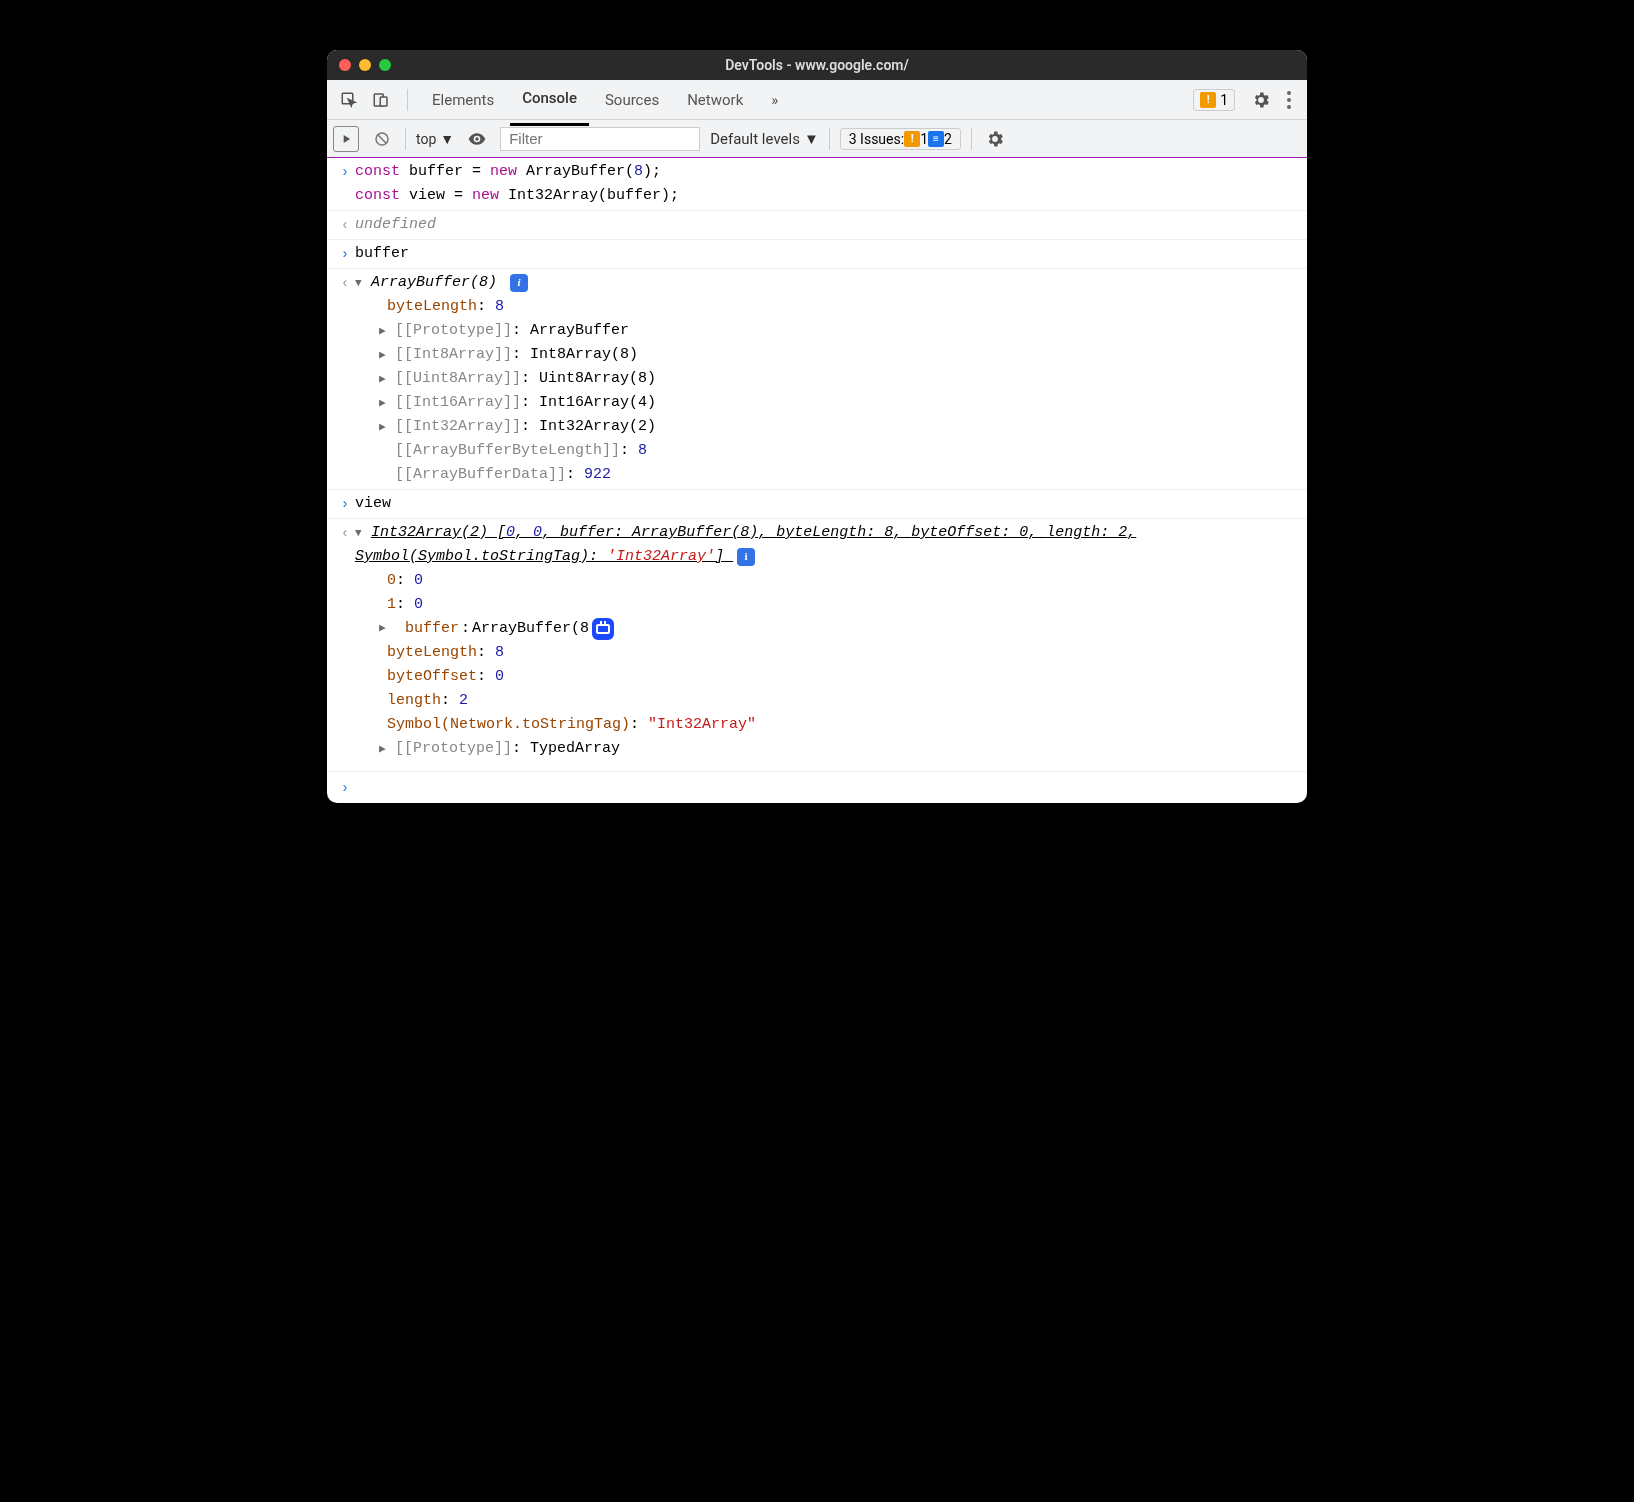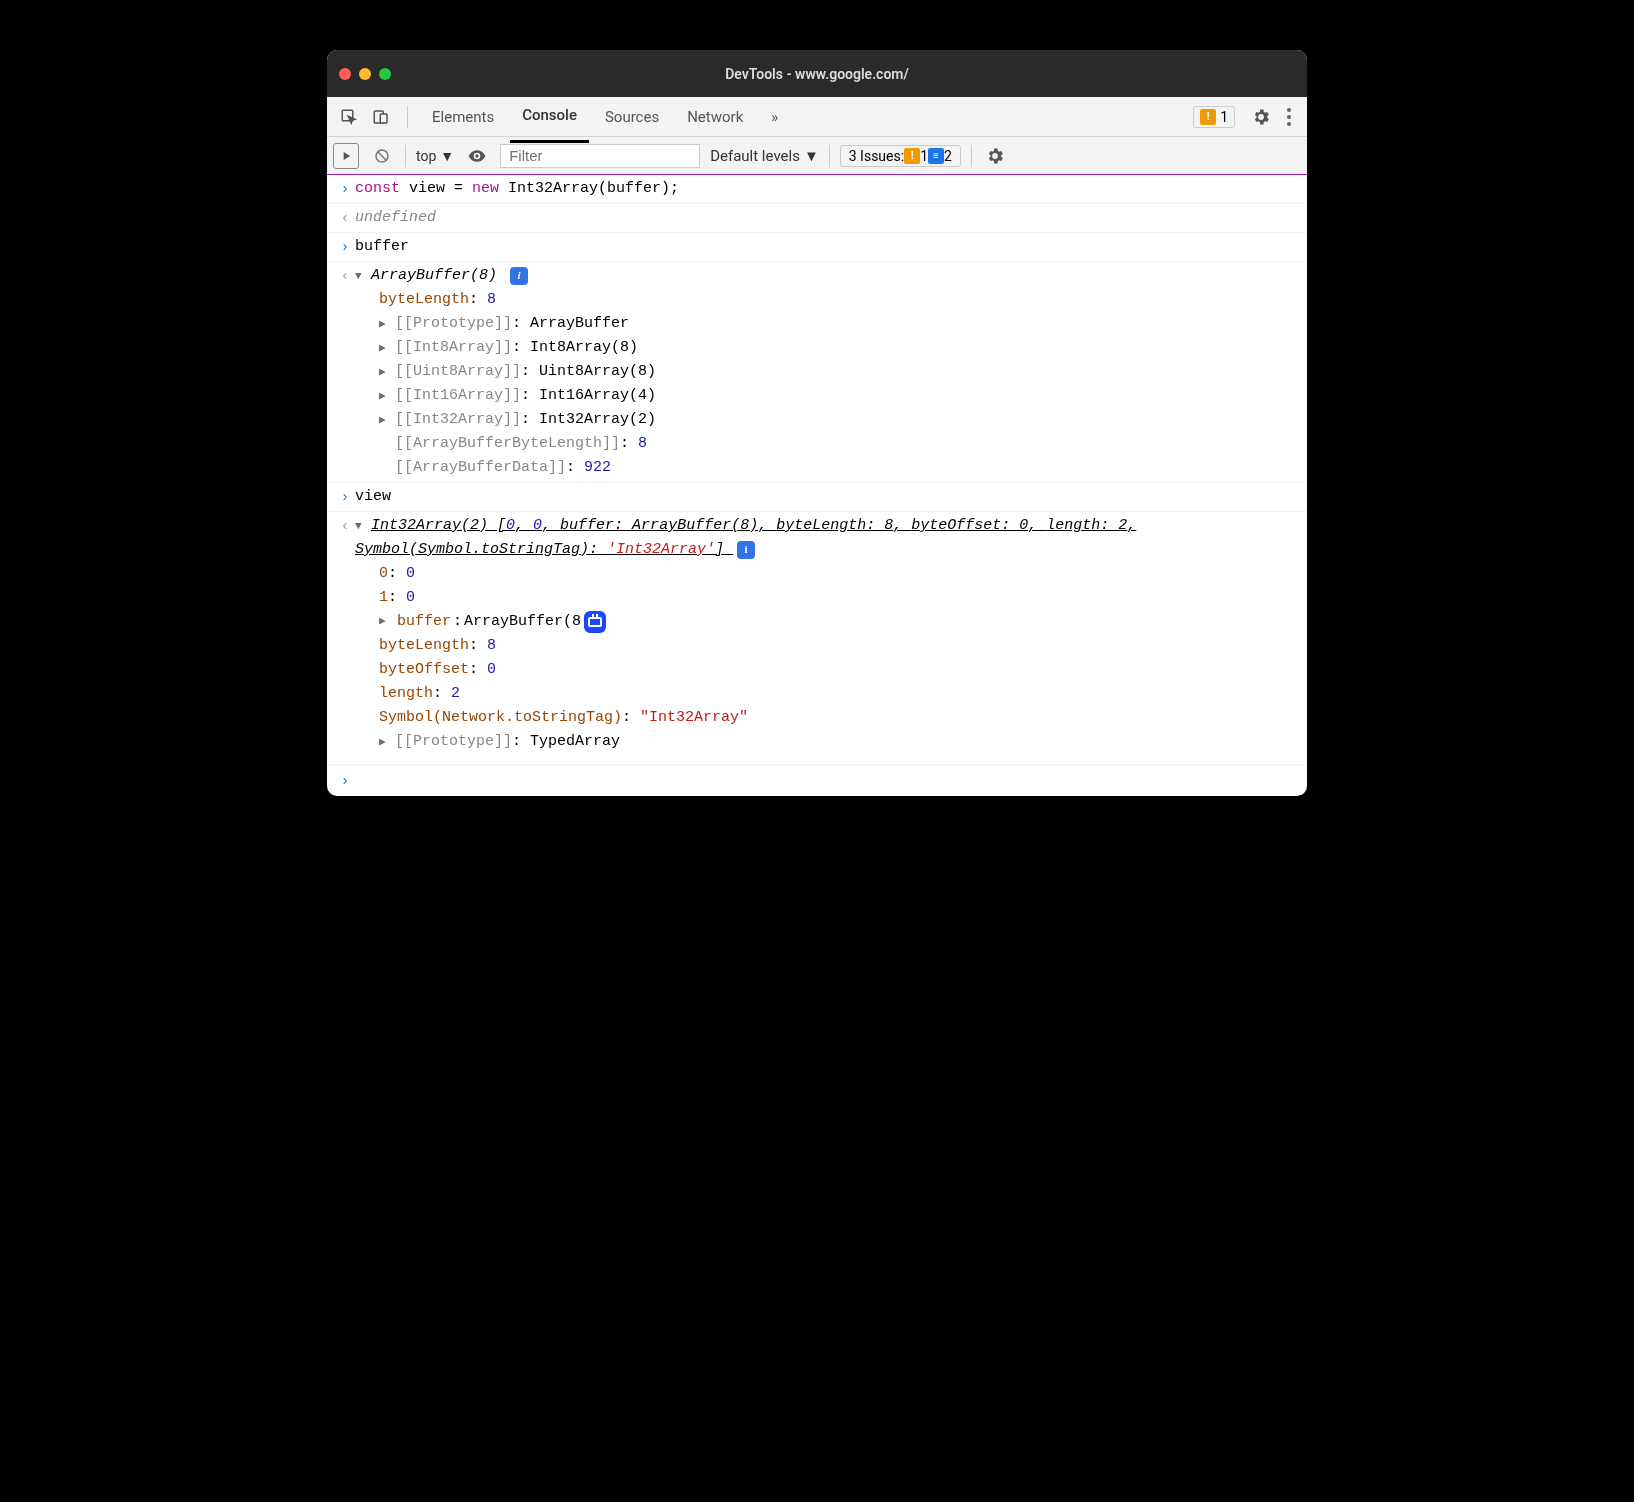--- a/index.html
+++ b/index.html
@@ -1,18 +1,18 @@
 <!DOCTYPE html>
 <html><head>
 <meta charset="utf-8">
 <style>
 * { box-sizing: border-box; margin: 0; padding: 0; }
 body { background: #000; font-family: -apple-system, BlinkMacSystemFont, "Segoe UI", Roboto, sans-serif; display: flex; align-items: flex-start; justify-content: center; padding: 50px 0 0 0; }
 .window { width: 980px; background: #fff; border-radius: 10px; overflow: hidden; box-shadow: 0 30px 60px rgba(0,0,0,0.5); }
-.titlebar { background: #2a2a2a; height: 47px; display: flex; align-items: center; padding: 0 12px; position: relative; }
+.titlebar { background: #2a2a2a; height: 30px; display: flex; align-items: center; padding: 0 12px; position: relative; }
 .traffic { display: flex; gap: 8px; }
 .tl { width: 12px; height: 12px; border-radius: 50%; }
 .tl.red { background: #ff5f57; }
 .tl.yellow { background: #febc2e; }
 .tl.green { background: #28c840; }
 .titlebar-text { position: absolute; left: 0; right: 0; text-align: center; color: #ddd; font-size: 14px; font-weight: 600; pointer-events: none; }
 .tabs { background: #f1f3f4; border-bottom: 1px solid #d4d4d4; display: flex; align-items: center; height: 40px; padding: 0 8px; gap: 4px; }
 .tabs .icon-btn { width: 28px; height: 28px; display: flex; align-items: center; justify-content: center; color: #555; cursor: pointer; }
 .tabs .divider { width: 1px; height: 22px; background: #ccc; margin: 0 8px; }
 .tab { padding: 0 12px; height: 52px; display: flex; align-items: center; color: #555; font-size: 15px; cursor: pointer; }
@@ -35,21 +35,21 @@
 .levels-select { display: flex; align-items: center; gap: 4px; font-size: 15px; color: #333; cursor: pointer; }
 .issues-summary { border: 1px solid #ccc; border-radius: 3px; padding: 2px 8px; display: flex; align-items: center; gap: 0; font-size: 14px; cursor: pointer; }
 .console { font-family: Menlo, Monaco, "Courier New", monospace; font-size: 15px; line-height: 1.6; }
 .row { display: flex; border-bottom: 1px solid #f0f0f0; padding: 2px 8px; }
 .gutter { width: 20px; flex-shrink: 0; color: #1a73e8; font-size: 14px; padding-top: 1px; text-align: center; }
 .gutter.grey { color: #999; }
 .content { flex: 1; }
 .kw { color: #aa0d91; }
 .num { color: #1a1aa6; }
 .undef { color: #888; font-style: italic;}
-.prop { color: #994500; }
+.prop { color: #994500; margin-left: 8px; }
 .str { color: #c41a16; }
 .internal { color: #888; }
 .objname { font-style: italic; }
 .strtag { color: #c41a16; font-style: italic;}
 .tri { color: #6b6b6b; font-size: 11px; margin-right: 3px; cursor: pointer; display: inline-block; width: 13px;}
 .info-badge { display: inline-flex; width: 18px; height: 18px; background: #3472e8; color: #fff; border-radius: 4px; font-size: 11px; font-weight: 700; align-items: center; justify-content: center; font-style: italic; font-family: Georgia, serif; }
 .info-badge::before{content:"i";}
 .mem-badge { display: inline-flex; width: 22px; height: 22px; background: #1a49ff; color: #fff; border-radius: 6px; align-items: center; justify-content: center; border: 3px solid #1a49ff;}
 .mem-inner{width:14px;height:10px;border:2px solid #fff;border-radius:2px;position:relative;}
 .mem-inner::before,.mem-inner::after{content:"";position:absolute;width:2px;height:3px;background:#fff;top:-5px;}
@@ -151,20 +151,21 @@
           <path d="M19.4 13a7.5 7.5 0 0 0 0-2l2-1.6-2-3.4-2.4 1a7.5 7.5 0 0 0-1.7-1L15 3h-4l-.3 2.9a7.5 7.5 0 0 0-1.7 1l-2.4-1-2 3.4L6.6 11a7.5 7.5 0 0 0 0 2l-2 1.6 2 3.4 2.4-1a7.5 7.5 0 0 0 1.7 1L11 21h4l.3-2.9a7.5 7.5 0 0 0 1.7-1l2.4 1 2-3.4Zm-7.4 2.5A3.5 3.5 0 1 1 15.5 12 3.5 3.5 0 0 1 12 15.5Z"></path>
         </svg>
     </div>
   </div>
 
   <div class="console">
 
     <div class="row">
       <div class="gutter">›</div>
       <div class="content">
+        <div><span class="kw">const</span><span> buffer = </span><span class="kw">new</span><span> ArrayBuffer(</span><span class="num">8</span><span>);</span></div>
         <div><span class="kw">const</span><span> view = </span><span class="kw">new</span><span> Int32Array(buffer);</span></div>
       </div>
     </div>
 
     <div class="row">
       <div class="gutter grey">‹</div>
       <div class="content"><span class="undef">undefined</span></div>
     </div>
 
     <div class="row">

